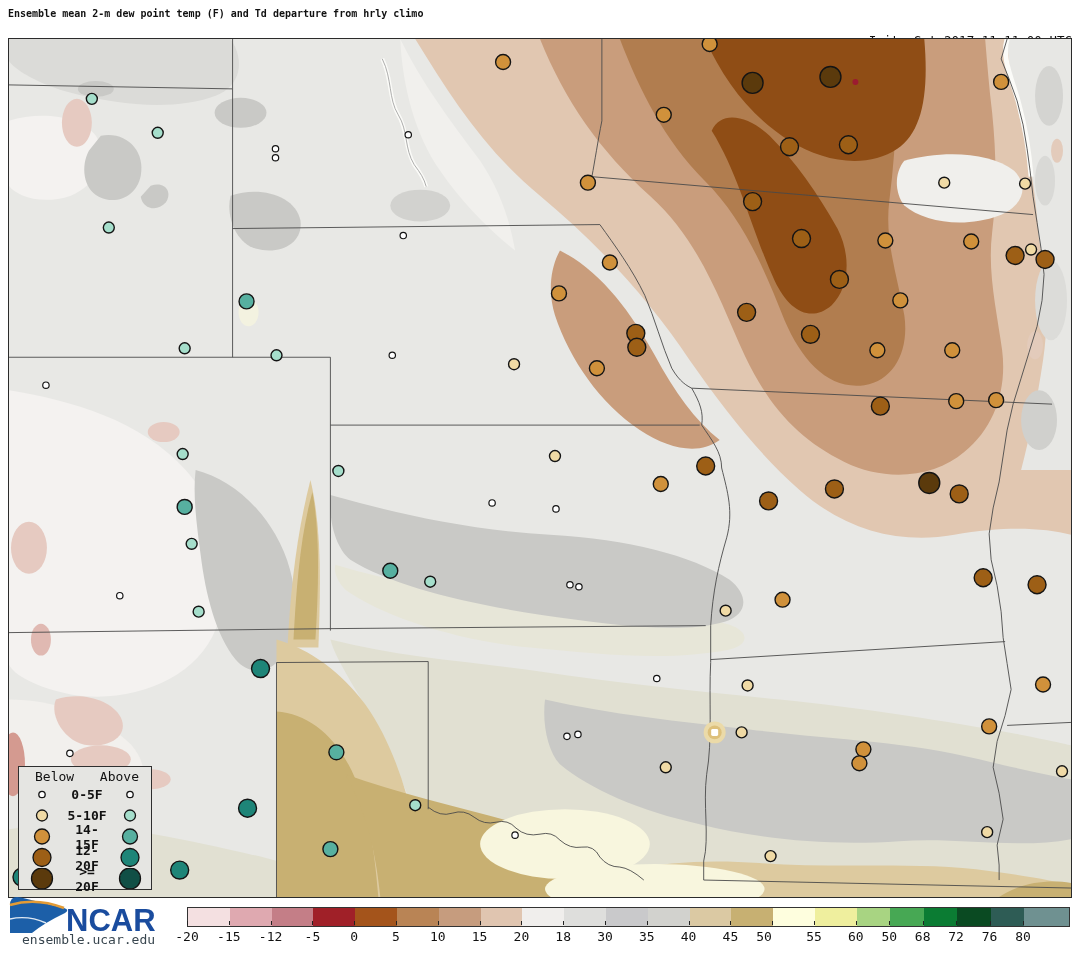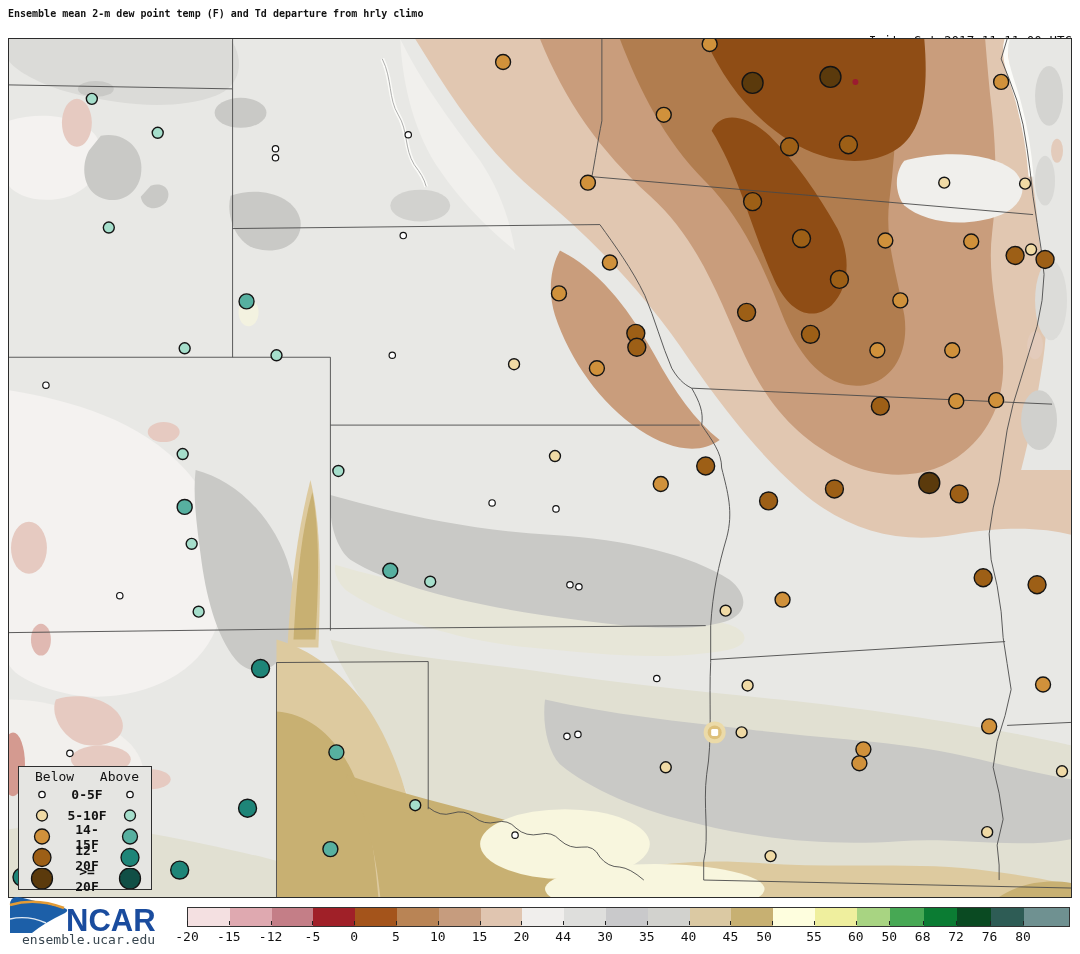--- a/index.html
+++ b/index.html
@@ -327,21 +327,21 @@
     <div class="cb-label" style="left: 354.2px;">0</div>
     <div class="cb-mark" style="left: 396px;"></div>
     <div class="cb-label" style="left: 396px;">5</div>
     <div class="cb-mark" style="left: 437.8px;"></div>
     <div class="cb-label" style="left: 437.8px;">10</div>
     <div class="cb-mark" style="left: 479.6px;"></div>
     <div class="cb-label" style="left: 479.6px;">15</div>
     <div class="cb-mark" style="left: 521.4px;"></div>
     <div class="cb-label" style="left: 521.4px;">20</div>
     <div class="cb-mark" style="left: 563.2px;"></div>
-    <div class="cb-label" style="left: 563.2px;">44</div>
+    <div class="cb-label" style="left: 563.2px;">18</div>
     <div class="cb-mark" style="left: 605px;"></div>
     <div class="cb-label" style="left: 605px;">30</div>
     <div class="cb-mark" style="left: 646.8px;"></div>
     <div class="cb-label" style="left: 646.8px;">35</div>
     <div class="cb-mark" style="left: 688.6px;"></div>
     <div class="cb-label" style="left: 688.6px;">40</div>
     <div class="cb-mark" style="left: 730.4px;"></div>
     <div class="cb-label" style="left: 730.4px;">45</div>
     <div class="cb-mark" style="left: 772.2px;"></div>
     <div class="cb-label" style="left: 764px; text-align: center;">50</div>

